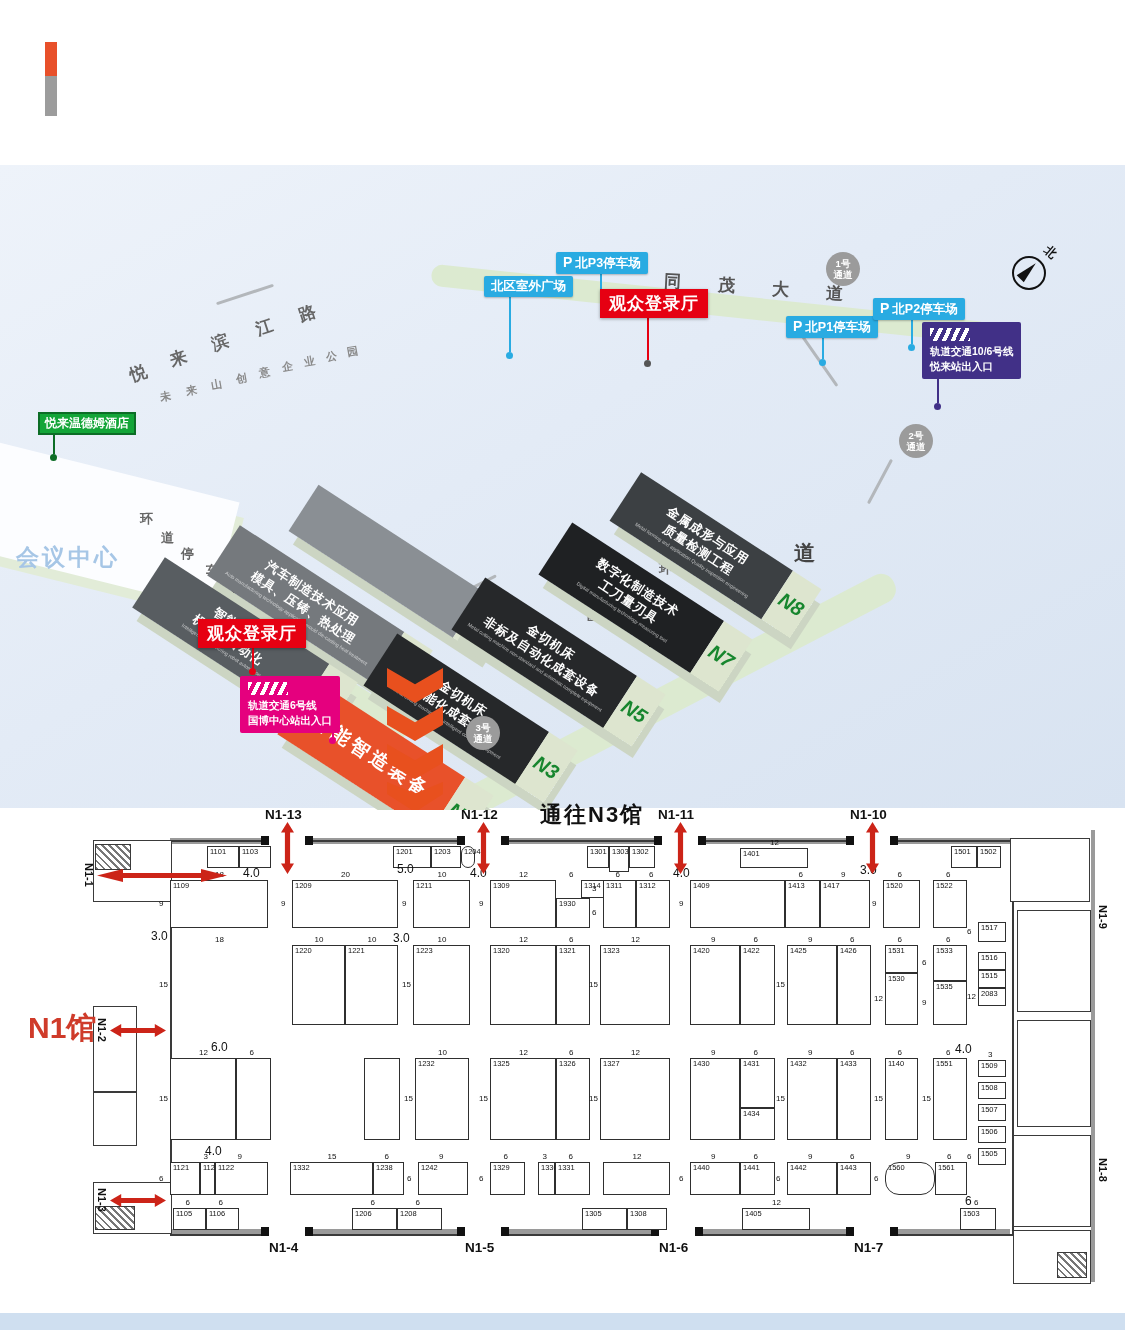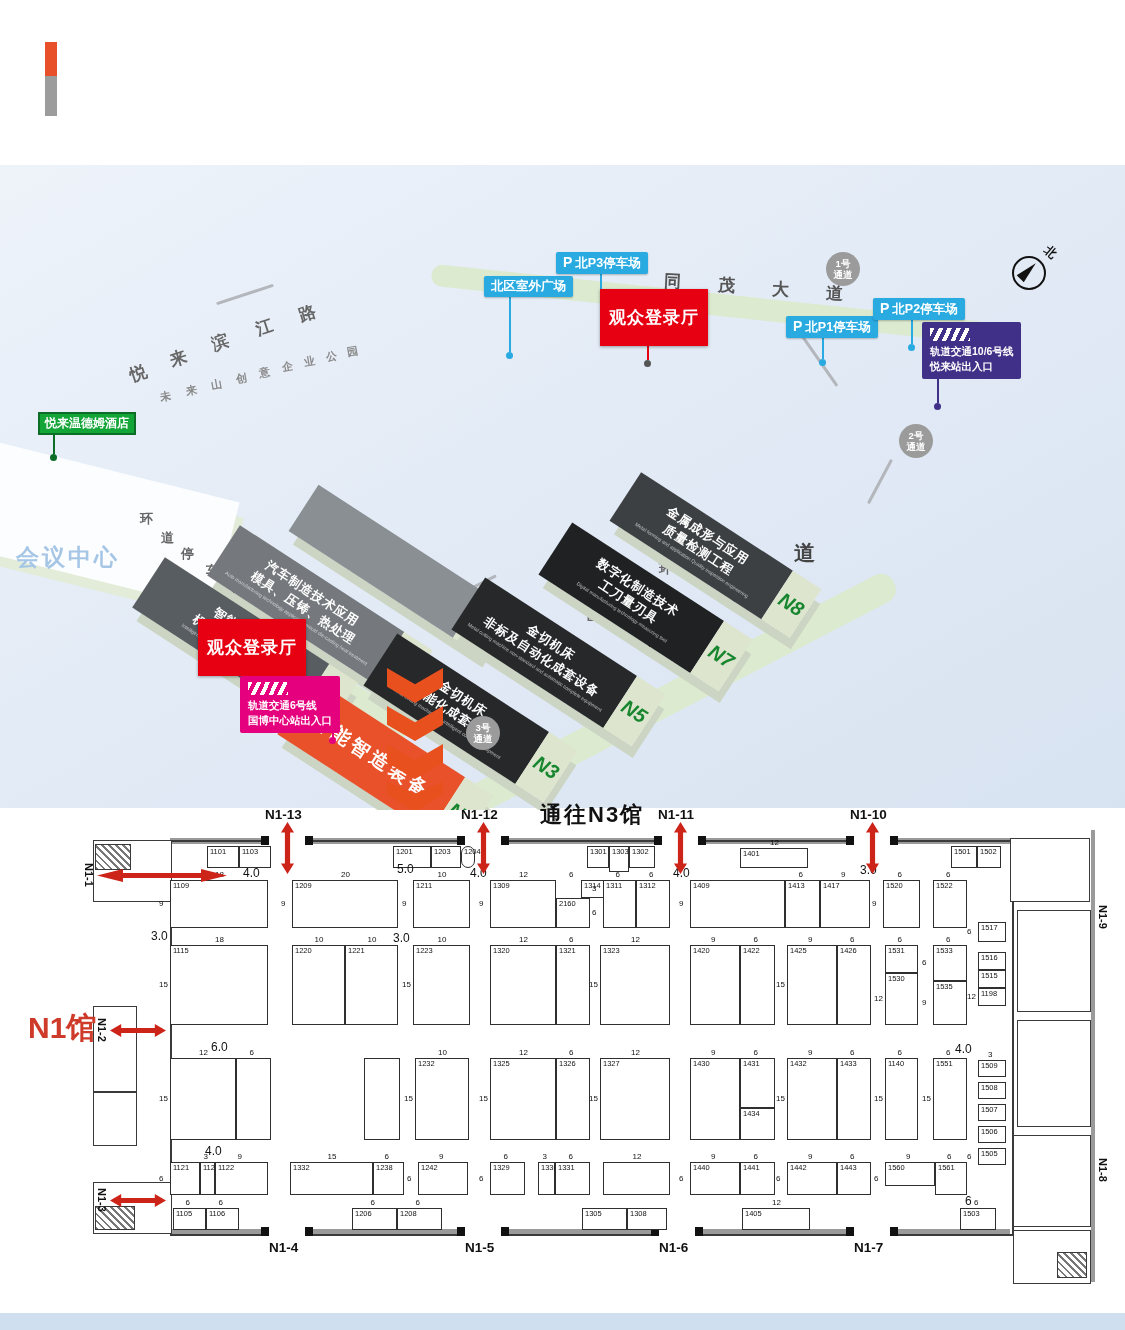--- a/index.html
+++ b/index.html
@@ -19,21 +19,21 @@
   .road-char{position:absolute;font-weight:bold;z-index:5;}
   .hall{position:absolute;display:flex;box-shadow:9px 11px 0 -2px #ccd5c3;}
   .hall .roof{flex:1;display:flex;flex-direction:column;align-items:center;justify-content:center;overflow:hidden;}
   .hall .cn{color:#fff;font-weight:bold;font-size:12.5px;letter-spacing:1px;line-height:1.3;white-space:nowrap;}
   .hall .cn-big{font-size:19px;letter-spacing:4px;}
   .hall .en{color:rgba(255,255,255,.65);font-size:5px;white-space:nowrap;margin-top:1px;}
   .hall .cap{width:34px;background:#dde5cf;display:flex;align-items:center;justify-content:center;}
   .hall .num{color:#17862e;font-style:italic;font-weight:900;font-size:20px;}
   .map-label{position:absolute;color:#fff;font-weight:bold;white-space:nowrap;z-index:30;}
   .lbl-blue{background:#29abe2;padding:2px 7px;font-size:12.5px;border-radius:2px;box-shadow:0 1px 2px rgba(0,0,0,.25);}
-  .lbl-red{background:#e60012;padding:17px 9px;font-size:17px;letter-spacing:1px;box-shadow:0 1px 3px rgba(0,0,0,.35);}
+  .lbl-red{background:#e60012;padding:3px 9px;font-size:17px;letter-spacing:1px;box-shadow:0 1px 3px rgba(0,0,0,.35);}
   .lbl-green{background:#13a538;border:2px solid #0c6d26;padding:1px 5px;font-size:12px;}
   .lbl-purple{background:#413087;padding:6px 8px;font-size:10.5px;line-height:1.4;border-radius:2px;}
   .lbl-magenta{background:#e5007e;padding:6px 8px;font-size:10.5px;line-height:1.4;border-radius:2px;}
   .p-badge{font-size:14px;font-weight:900;margin-right:3px;}
   .crt-logo{display:block;width:40px;height:13px;margin-bottom:3px;
     background:repeating-linear-gradient(115deg,#fff 0 4px,transparent 4px 8px);}
   .leader{position:absolute;width:2px;z-index:25;}
   .leader-dot{position:absolute;width:7px;height:7px;border-radius:50%;z-index:26;}
   .passage{position:absolute;width:34px;height:34px;border-radius:50%;background:#9b9b9b;color:#fff;
     font-size:9.5px;font-weight:bold;display:flex;flex-direction:column;align-items:center;justify-content:center;line-height:1.2;z-index:28;}
@@ -324,21 +324,21 @@
           <div class="bid">1309</div>
         </div>
         <div class="dim" style="left: 434px; top: 60px;">12</div>
         <div class="dim" style="left: 394px; top: 89px;">9</div>
         <div class="booth" style="left: 471px; top: 70px; width: 40px; height: 18px; margin-left: 25px;">
           <div class="bid">1314</div>
         </div>
         <div class="dim" style="left: 484px; top: 60px;">6</div>
         <div class="dim" style="left: 507px; top: 74px;">3</div>
         <div class="booth" style="left: 471px; top: 88px; width: 34px; height: 30px;">
-          <div class="bid">2160</div>
+          <div class="bid">1930</div>
         </div>
         <div class="dim" style="left: 507px; top: 98px;">6</div>
         <div class="booth" style="left: 518px; top: 70px; width: 33px; height: 48px;">
           <div class="bid">1311</div>
         </div>
         <div class="dim" style="left: 530.5px; top: 60px;">6</div>
         <div class="booth" style="left: 551px; top: 70px; width: 34px; height: 48px;">
           <div class="bid">1312</div>
         </div>
         <div class="dim" style="left: 564px; top: 60px;">6</div>
@@ -356,23 +356,20 @@
         <div class="dim" style="left: 756px; top: 60px;">9</div>
         <div class="booth" style="left: 798px; top: 70px; width: 37px; height: 48px;">
           <div class="bid">1520</div>
         </div>
         <div class="dim" style="left: 812.5px; top: 60px;">6</div>
         <div class="dim" style="left: 787px; top: 89px;">9</div>
         <div class="booth" style="left: 848px; top: 70px; width: 34px; height: 48px;">
           <div class="bid">1522</div>
         </div>
         <div class="dim" style="left: 861px; top: 60px;">6</div>
-        <div class="booth" style="left: 85px; top: 135px; width: 98px; height: 80px;">
-          <div class="bid">1115</div>
-        </div>
         <div class="dim" style="left: 130px; top: 125px;">18</div>
         <div class="dim" style="left: 74px; top: 170px;">15</div>
         <div class="booth" style="left: 207px; top: 135px; width: 53px; height: 80px;">
           <div class="bid">1220</div>
         </div>
         <div class="dim" style="left: 229.5px; top: 125px;">10</div>
         <div class="booth" style="left: 260px; top: 135px; width: 53px; height: 80px;">
           <div class="bid">1221</div>
         </div>
         <div class="dim" style="left: 282.5px; top: 125px;">10</div>
@@ -432,21 +429,21 @@
           <div class="bid">1517</div>
         </div>
         <div class="dim" style="left: 882px; top: 117px;">6</div>
         <div class="booth" style="left: 893px; top: 142px; width: 28px; height: 18px;">
           <div class="bid">1516</div>
         </div>
         <div class="booth" style="left: 893px; top: 160px; width: 28px; height: 18px;">
           <div class="bid">1515</div>
         </div>
         <div class="booth" style="left: 893px; top: 178px; width: 28px; height: 18px;">
-          <div class="bid">1198</div>
+          <div class="bid">2083</div>
         </div>
         <div class="dim" style="left: 882px; top: 182px;">12</div>
         <div class="booth" style="left: 85px; top: 248px; width: 66px; height: 82px;"></div>
         <div class="dim" style="left: 114px; top: 238px;">12</div>
         <div class="dim" style="left: 74px; top: 284px;">15</div>
         <div class="booth" style="left: 151px; top: 248px; width: 35px; height: 82px;"></div>
         <div class="dim" style="left: 164.5px; top: 238px;">6</div>
         <div class="booth" style="left: 279px; top: 248px; width: 36px; height: 82px;"></div>
         <div class="booth" style="left: 330px; top: 248px; width: 54px; height: 82px;">
           <div class="bid">1232</div>
@@ -565,21 +562,21 @@
         <div class="dim" style="left: 668.5px; top: 342px;">6</div>
         <div class="booth" style="left: 702px; top: 352px; width: 50px; height: 33px;">
           <div class="bid">1442</div>
         </div>
         <div class="dim" style="left: 723px; top: 342px;">9</div>
         <div class="dim" style="left: 691px; top: 363.5px;">6</div>
         <div class="booth" style="left: 752px; top: 352px; width: 34px; height: 33px;">
           <div class="bid">1443</div>
         </div>
         <div class="dim" style="left: 765px; top: 342px;">6</div>
-        <div class="booth" style="left: 800px; top: 352px; width: 50px; height: 24px;">
+        <div class="booth" style="left: 800px; top: 352px; width: 50px; height: 33px; border-radius: 14px;">
           <div class="bid">1560</div>
         </div>
         <div class="dim" style="left: 821px; top: 342px;">9</div>
         <div class="dim" style="left: 789px; top: 363.5px;">6</div>
         <div class="booth" style="left: 850px; top: 352px; width: 32px; height: 33px;">
           <div class="bid">1561</div>
         </div>
         <div class="dim" style="left: 862px; top: 342px;">6</div>
         <div class="booth" style="left: 88px; top: 398px; width: 33px; height: 22px;">
           <div class="bid">1105</div>

